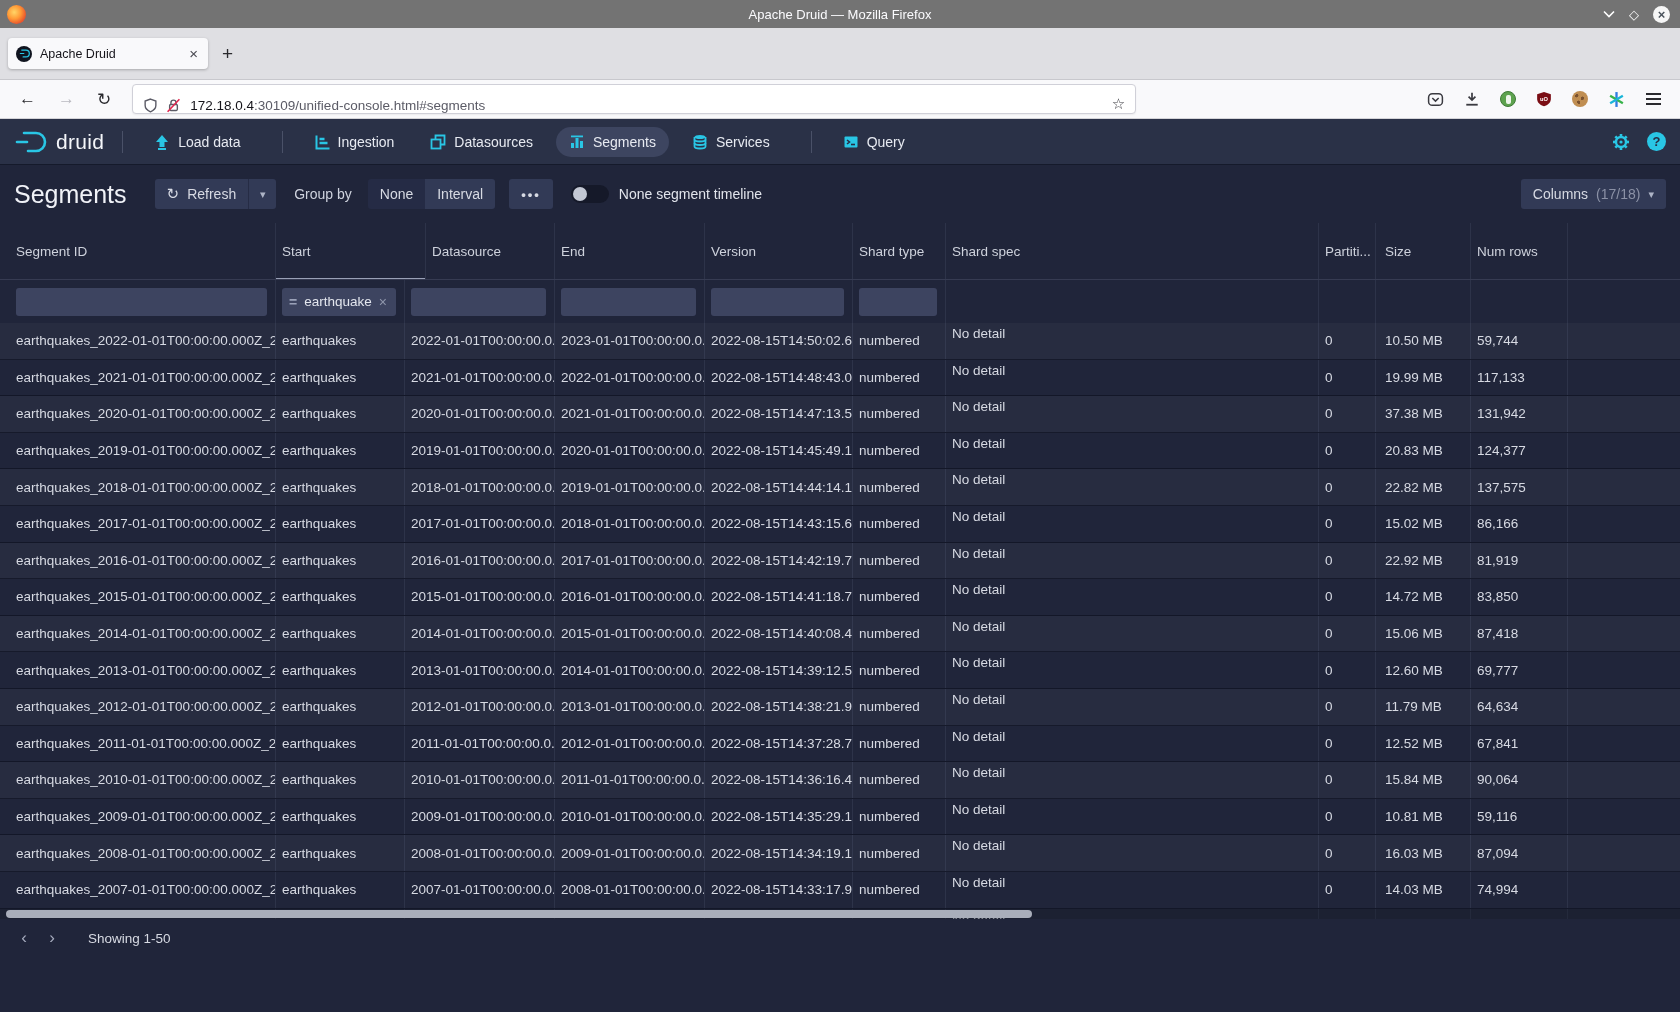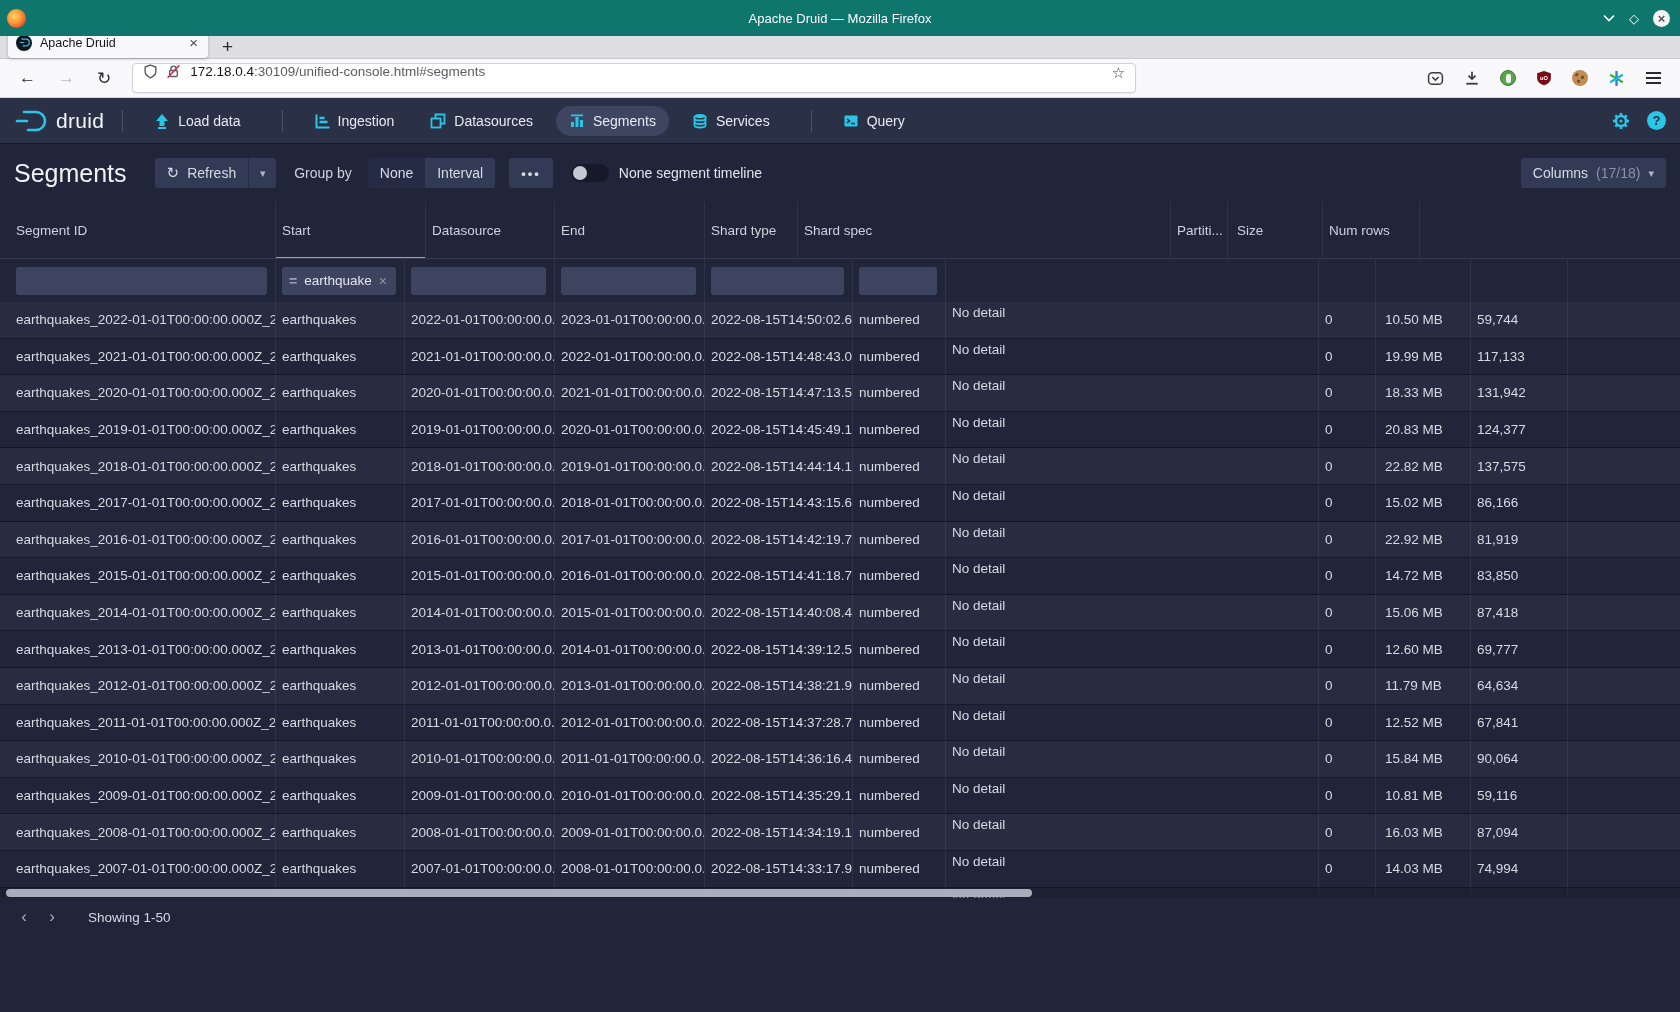--- a/index.html
+++ b/index.html
@@ -1,40 +1,40 @@
 <!DOCTYPE html>
 <html><head>
 <meta charset="utf-8">
 <style>
   * { box-sizing: border-box; margin: 0; padding: 0; }
   html,body { width:1680px; height:1012px; overflow:hidden; }
   body { font-family:"Liberation Sans","DejaVu Sans",sans-serif; background:#20253a; }
 
   
-  #titlebar { height:36px; background:#0f766e; display:flex; align-items:center; position:relative; }
+  #titlebar { height:28px; background:#737373; display:flex; align-items:center; position:relative; }
   .ff-logo { width:19px; height:19px; border-radius:50%; margin-left:7px;
     background:radial-gradient(circle at 38% 38%, #ffd567 0%, #ff9a36 40%, #e8552d 72%, #c2428a 100%); }
   #win-title { position:absolute; left:0; right:0; text-align:center; color:#fbfbfe; font-size:13px; }
   #win-controls { margin-left:auto; display:flex; align-items:center; gap:14px; padding-right:10px; z-index:2; }
   #win-controls .wc { color:#fff; font-size:13px; line-height:1; cursor:default; }
   .wc-close { width:17px; height:17px; background:#f6f6f6; border-radius:50%; color:#4a525b !important;
     display:flex; align-items:center; justify-content:center; font-size:12px; font-weight:bold; }
 
-  #tabbar { height:23px; background:#dfdfe3; display:flex; align-items:flex-end; border-bottom:1px solid #c8c8cd; }
+  #tabbar { height:52px; background:#dfdfe3; display:flex; align-items:center; border-bottom:1px solid #c8c8cd; }
   .tab { display:flex; align-items:center; gap:8px; width:200px; height:31px; margin-left:8px;
     background:#f9f9fb; border-radius:4px; padding:0 8px; box-shadow:0 1px 3px rgba(0,0,0,.25); }
   .favicon { width:16px; height:16px; border-radius:50%; background:#10141f; display:flex; align-items:center; justify-content:center; flex:none; }
   .tab-label { font-size:12.5px; color:#15141a; flex:1; white-space:nowrap; overflow:hidden; }
   .tab-close { color:#4a4a52; font-size:15px; padding:0 2px; }
   .newtab-btn { font-size:19px; color:#2a2a2e; margin-left:14px; font-weight:300; }
 
   #toolbar { height:39px; background:#f9f9fb; display:flex; align-items:center; border-bottom:1px solid #d4d4d8; padding:0 8px; }
   .nav-arrow { font-size:17px; color:#2a2a2e; padding:0 11px; }
   .nav-arrow.disabled { color:#b9b9c0; }
-  #urlbar { display:flex; align-items:flex-start; width:1004px; height:30px; margin-left:10px; background:#ffffff;
+  #urlbar { display:flex; align-items:flex-end; width:1004px; height:30px; margin-left:10px; background:#ffffff;
     border:1px solid #d0d0d8; border-radius:4px; padding:0 10px; box-shadow:0 1px 2px rgba(0,0,0,.06); }
   #urlbar svg { flex:none; }
   #url-text { flex:1; font-size:13.5px; color:#5b5b66; margin-left:9px; white-space:nowrap; overflow:hidden; }
   #url-text b { color:#15141a; font-weight:400; }
   .url-star { color:#3a3a40; font-size:15px; }
   #toolbar-icons { display:flex; align-items:center; gap:19px; margin-left:auto; padding-right:10px; }
   .ticon { width:18px; height:18px; display:flex; align-items:center; justify-content:center; }
   .icon-green { width:16px; height:16px; border-radius:50%; background:#5da24e; border:1.5px solid #3f7a38;
     display:flex; align-items:center; justify-content:center; }
   .icon-green i { width:5px; height:9px; background:#eef5ec; border-radius:2px; }
@@ -309,20 +309,23 @@
       <div class="cell c2 h">
         <span>Start</span>
         <div class="sortbar"></div>
       </div>
       <div class="cell c1 h">
         <span>Datasource</span>
       </div>
       <div class="cell c3 h">
         <span>End</span>
       </div>
+      <div class="cell c4 h">
+        <span>Version</span>
+      </div>
       <div class="cell c5 h">
         <span>Shard type</span>
       </div>
       <div class="cell c6 h">
         <span>Shard spec</span>
       </div>
       <div class="cell c7 h">
         <span>Partiti...</span>
       </div>
       <div class="cell c8 h">
@@ -394,21 +397,21 @@
         </div>
         <div class="trow drow odd">
           <div class="cell c0">earthquakes_2020-01-01T00:00:00.000Z_2...</div>
           <div class="cell c1">earthquakes</div>
           <div class="cell c2">2020-01-01T00:00:00.0...</div>
           <div class="cell c3">2021-01-01T00:00:00.0...</div>
           <div class="cell c4">2022-08-15T14:47:13.5...</div>
           <div class="cell c5">numbered</div>
           <div class="cell c6 top">No detail</div>
           <div class="cell c7">0</div>
-          <div class="cell c8">18.33 MB</div>
+          <div class="cell c8">37.38 MB</div>
           <div class="cell c9">131,942</div>
           <div class="cell c10"></div>
         </div>
         <div class="trow drow">
           <div class="cell c0">earthquakes_2019-01-01T00:00:00.000Z_2...</div>
           <div class="cell c1">earthquakes</div>
           <div class="cell c2">2019-01-01T00:00:00.0...</div>
           <div class="cell c3">2020-01-01T00:00:00.0...</div>
           <div class="cell c4">2022-08-15T14:45:49.1...</div>
           <div class="cell c5">numbered</div>

